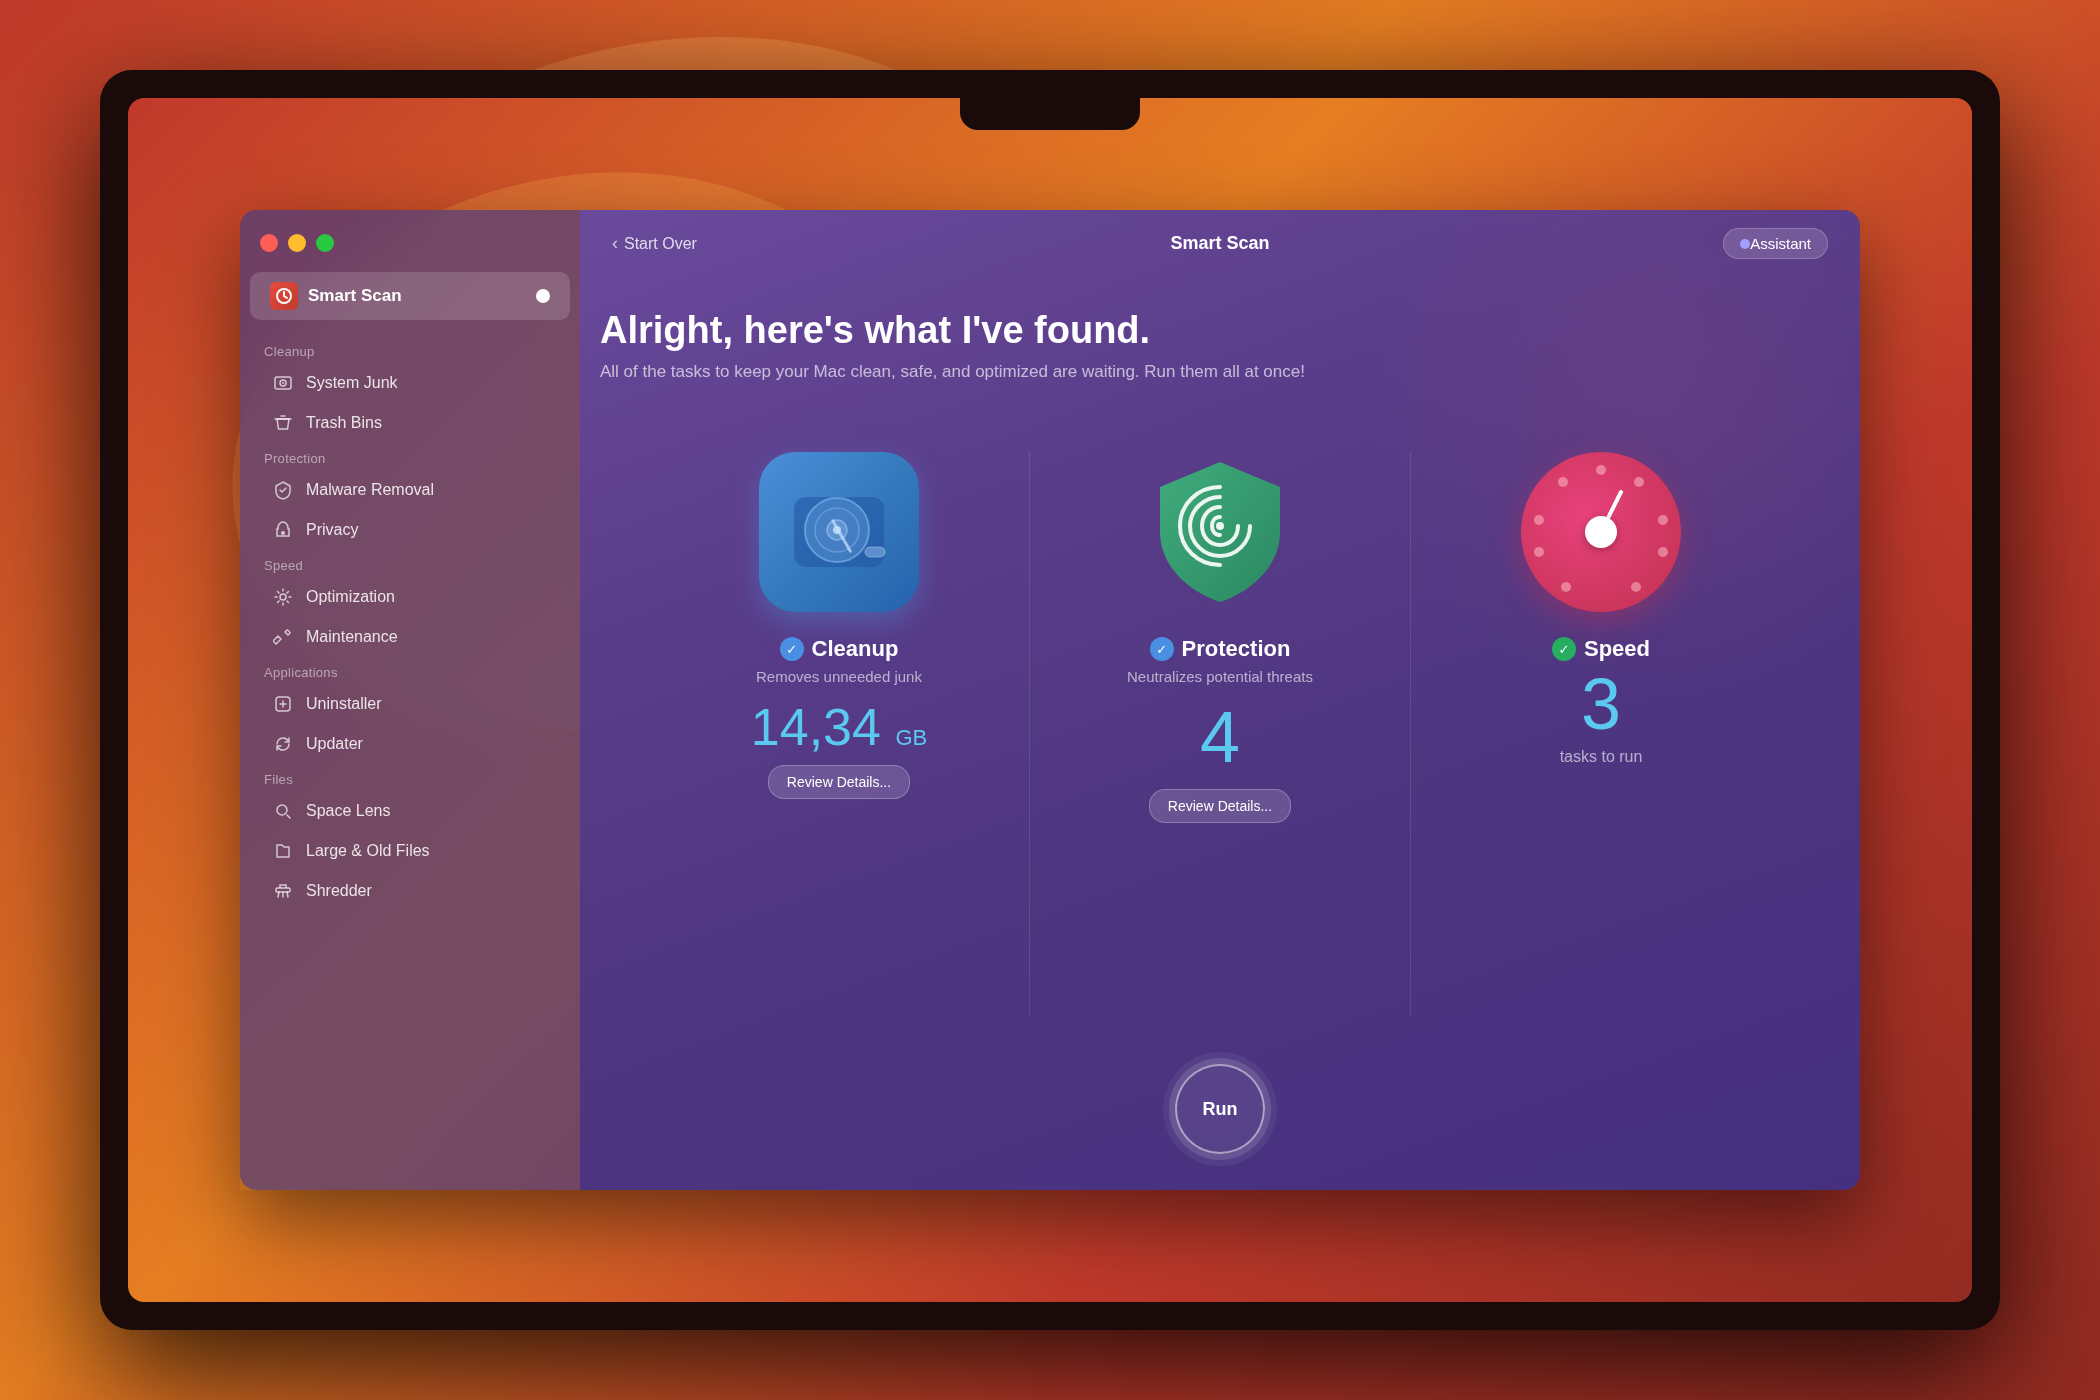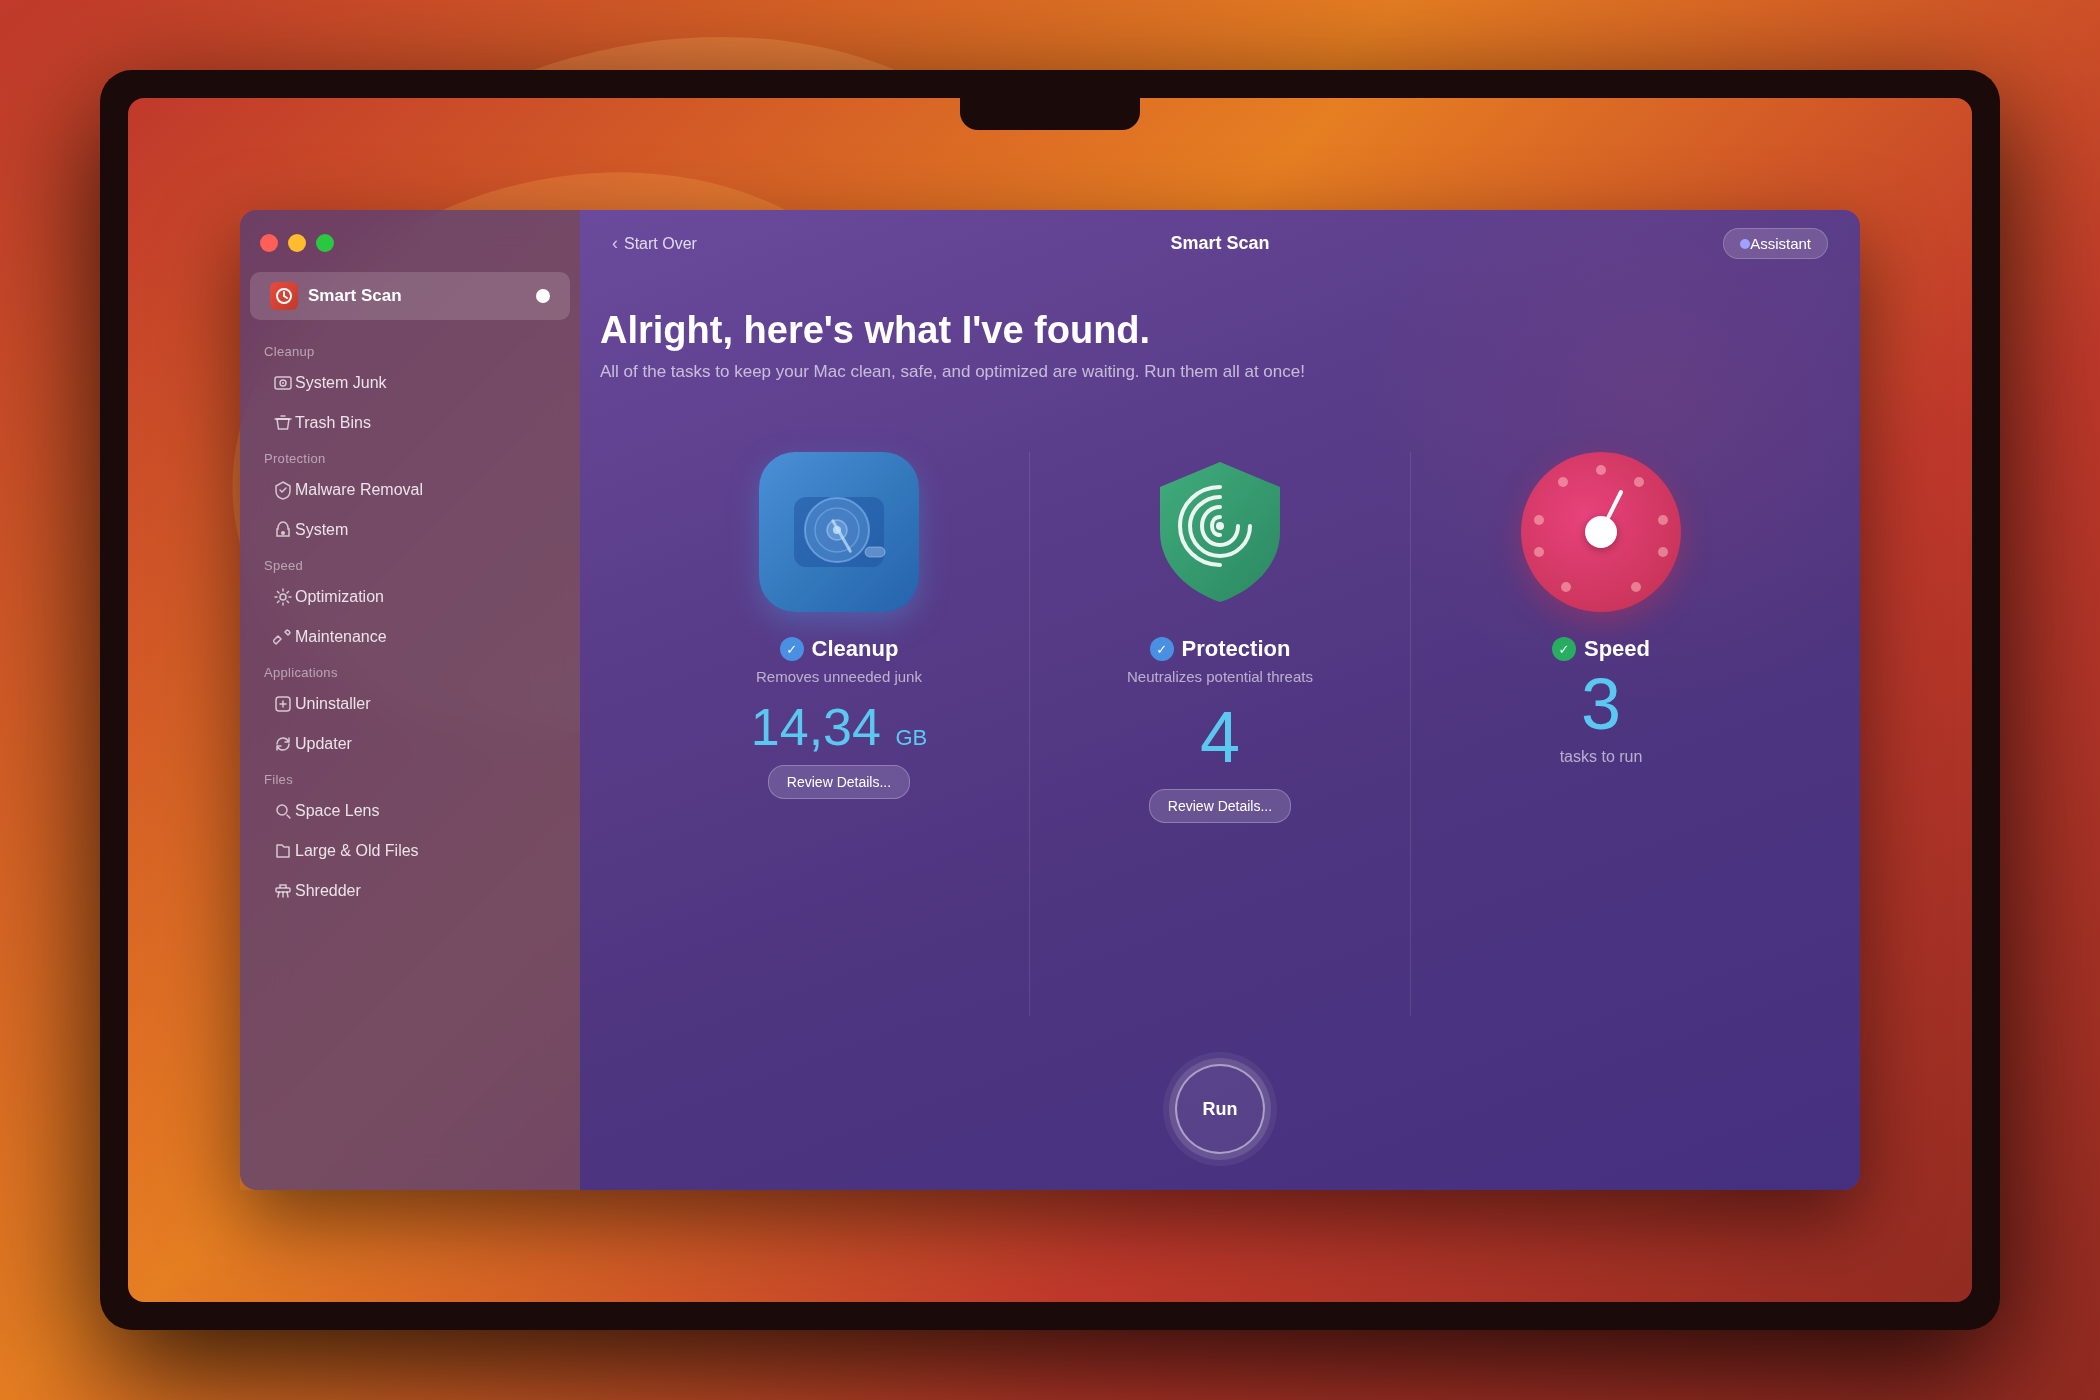--- a/index.html
+++ b/index.html
@@ -168,21 +168,21 @@
     .sidebar-section-label {
       color: rgba(255,255,255,0.5);
       font-size: 13px;
       font-weight: 500;
       padding: 8px 24px 4px 24px;
       letter-spacing: 0.3px;
     }
     .sidebar-item {
       display: flex;
       align-items: center;
-      gap: 1px;
+      gap: 12px;
       padding: 9px 24px;
       color: rgba(255,255,255,0.85);
       font-size: 16px;
       cursor: pointer;
       border-radius: 8px;
       margin: 0 8px;
     }
     .sidebar-item-icon {
       width: 22px;
       height: 22px;
@@ -506,21 +506,21 @@
           </div>
           <span>Malware Removal</span>
         </div>
         <div class="sidebar-item">
           <div class="sidebar-item-icon">
             <svg width="20" height="20" viewBox="0 0 20 20" fill="none">
               <path d="M10 2C7 2 5 5 5 8v1H4v7h12V9h-1V8c0-3-2-6-5-6z" stroke="rgba(255,255,255,0.7)" stroke-width="1.5"></path>
               <circle cx="10" cy="13" r="2" fill="rgba(255,255,255,0.7)"></circle>
             </svg>
           </div>
-          <span>System</span>
+          <span>Privacy</span>
         </div>
 
         <div class="sidebar-section-label">Speed</div>
         <div class="sidebar-item">
           <div class="sidebar-item-icon">
             <svg width="20" height="20" viewBox="0 0 20 20" fill="none">
               <circle cx="10" cy="10" r="3" stroke="rgba(255,255,255,0.7)" stroke-width="1.5"></circle>
               <path d="M10 2v2M10 16v2M2 10h2M16 10h2M4.5 4.5l1.5 1.5M14 14l1.5 1.5M4.5 15.5L6 14M14 6l1.5-1.5" stroke="rgba(255,255,255,0.7)" stroke-width="1.5" stroke-linecap="round"></path>
             </svg>
           </div>

